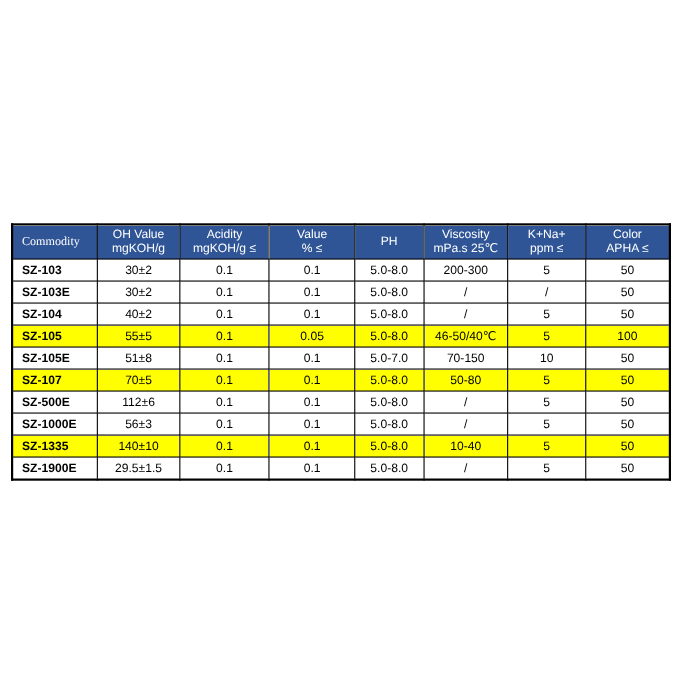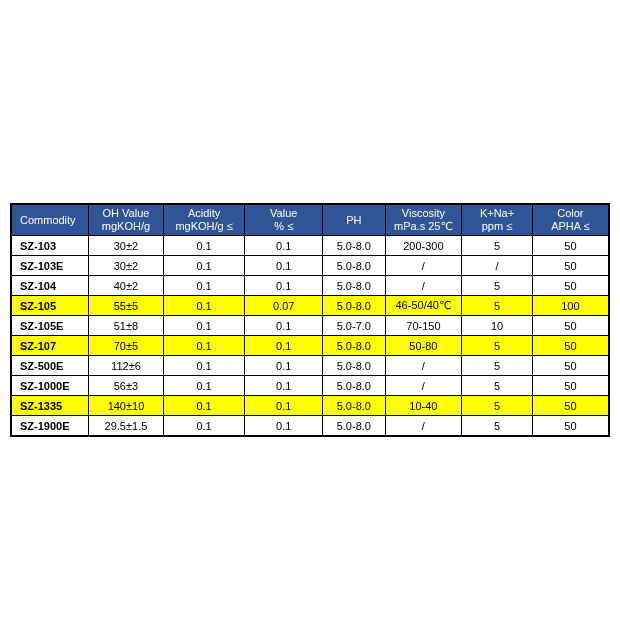--- a/index.html
+++ b/index.html
@@ -43,20 +43,21 @@
     background: var(--header-bg, #2F5597);
     color: var(--header-fg, #ffffff);
     font-weight: normal;
     height: 28px;
     line-height: 13px;
     font-size: 11px;
   }
   table.spec-table thead th.col-left {
     text-align: left;
     padding-left: 8px;
+    font-family: Liberation Serif, serif;
   }
   table.spec-table tbody td {
     height: 17px;
     background: #ffffff;
   }
   table.spec-table tbody td.col-left {
     text-align: left;
     padding-left: 8px;
     font-weight: bold;
   }
@@ -141,21 +142,21 @@
           <td>0.1</td>
           <td>5.0-8.0</td>
           <td>/</td>
           <td>5</td>
           <td>50</td>
         </tr>
         <tr class="highlighted">
           <td class="col-left">SZ-105</td>
           <td>55±5</td>
           <td>0.1</td>
-          <td>0.07</td>
+          <td>0.05</td>
           <td>5.0-8.0</td>
           <td>46-50/40℃</td>
           <td>5</td>
           <td>100</td>
         </tr>
         <tr>
           <td class="col-left">SZ-105E</td>
           <td>51±8</td>
           <td>0.1</td>
           <td>0.1</td>

